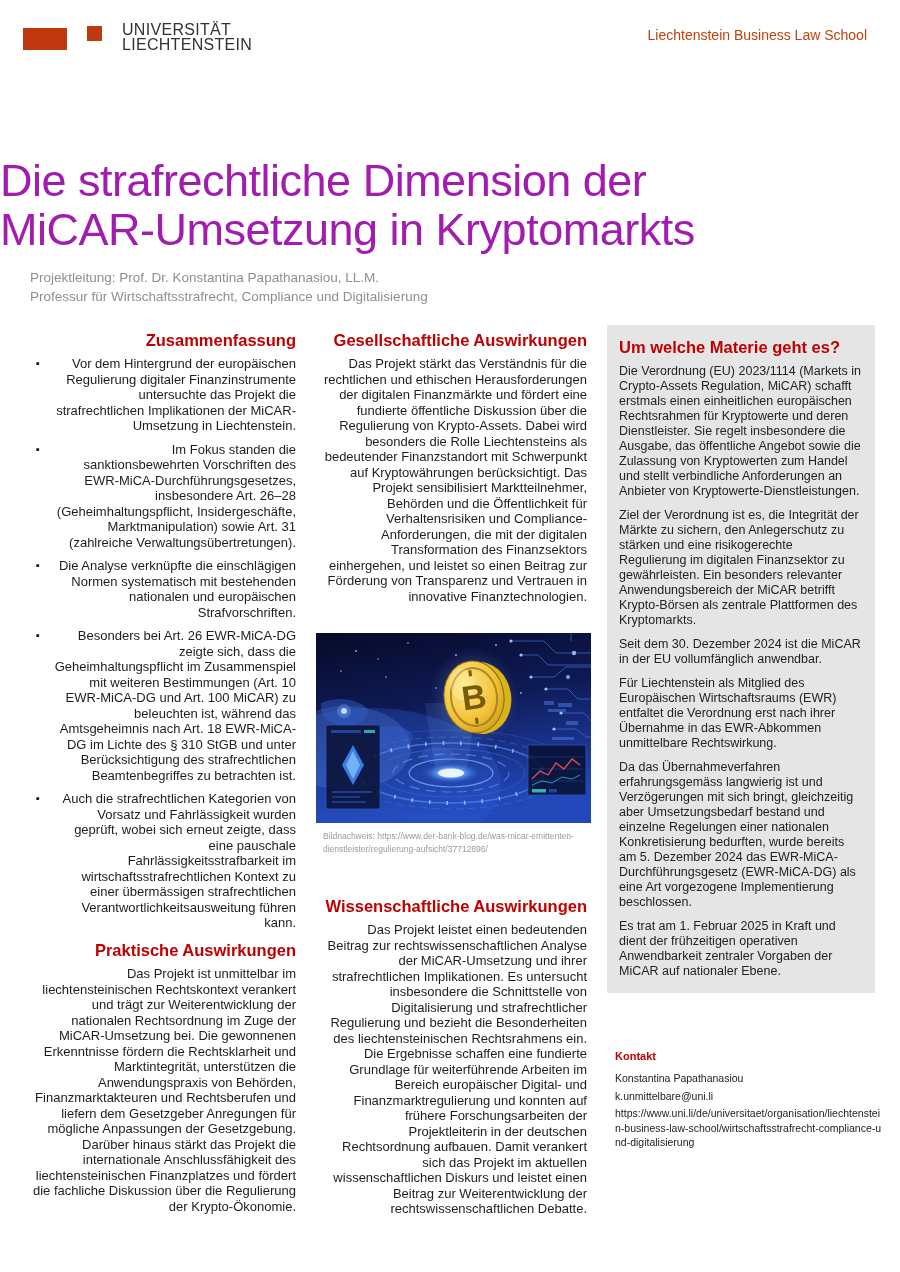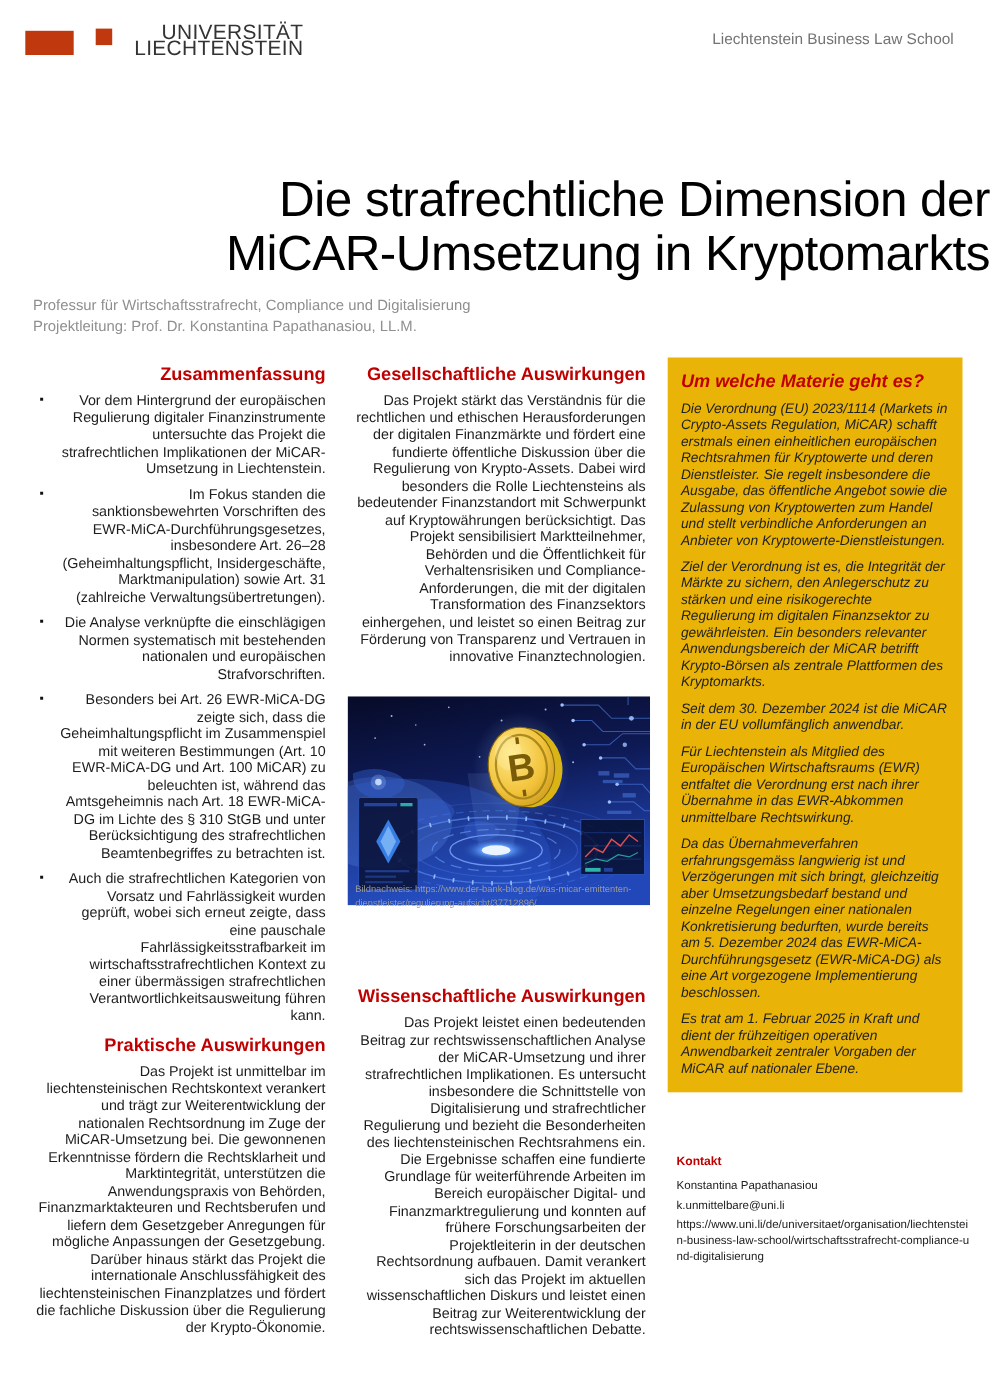--- a/index.html
+++ b/index.html
@@ -2,52 +2,52 @@
 <html><head>
 <meta charset="utf-8">
 <style>
   html,body{margin:0;padding:0;background:#ffffff;}
   .page{position:relative;width:900px;height:1272px;background:#ffffff;overflow:hidden;
         font-family:"Liberation Sans",sans-serif;color:#1c1c1c;}
 
   
   .logo-big{position:absolute;left:23px;top:28px;width:44px;height:22px;background:#c0390e;}
   .logo-small{position:absolute;left:87px;top:26px;width:15px;height:15px;background:#c0390e;}
-  .logo-text{position:absolute;left:122px;top:22px;font-size:19px;line-height:15px;
-             color:#333;letter-spacing:.3px;font-weight:400;text-align:right;}
+  .logo-text{position:absolute;left:122px;top:22px;font-size:16px;line-height:15px;
+             color:#333;letter-spacing:.3px;font-weight:400;}
   .logo-text span{display:block;}
-  .school{position:absolute;top:27px;right:33px;font-size:14px;color:#737373;}
-
-  
-  .title{position:absolute;left:0;right:0;top:156px;margin:0;text-align:right;
-         font-size:45px;line-height:49px;font-weight:400;color:#000000;letter-spacing:-.5px;padding-left:35px;}
+  .school{position:absolute;top:27px;right:33px;font-size:14px;color:#c2410c;}
+
+  
+  .title{position:absolute;left:0;right:0;top:156px;margin:0;text-align:left;
+         font-size:45px;line-height:49px;font-weight:400;color:#a21caf;letter-spacing:-.5px;}
   .title span{display:block;}
   .subtitle{position:absolute;left:30px;top:268px;font-size:13.5px;line-height:19px;color:#8f8f8f;}
 
   
   .sec{position:absolute;text-align:right;}
   .sec-h{color:#c00000;font-weight:700;font-size:16.5px;margin:0 0 6px 0;line-height:19px;}
   .body-p{margin:0;font-size:13px;line-height:15.5px;color:#1d1d1d;}
   .col1{left:30px;width:266px;}
   .col2{left:323px;width:264px;}
 
   ul.bullets{list-style:none;margin:2px 0 0 0;padding:0;}
   ul.bullets li{position:relative;padding-left:24px;margin-bottom:8px;
                 font-size:13px;line-height:15.5px;color:#1d1d1d;}
   ul.bullets li::before{content:"▪";position:absolute;left:6px;top:0;font-size:11px;color:#111;}
 
   
   .figure{position:absolute;left:316px;top:633px;width:275px;height:190px;}
   .figure svg{display:block;}
-  .caption{position:absolute;left:323px;top:802px;width:252px;font-size:8.5px;
+  .caption{position:absolute;left:323px;top:830px;width:252px;font-size:8.5px;
            line-height:13px;color:#9a9a9a;}
 
   
   .graybox{position:absolute;left:607px;top:325px;width:268px;box-sizing:border-box;
-           background:#eab308;padding:13px 12px 5px 12px;font-style:italic;}
+           background:#e5e5e5;padding:13px 12px 5px 12px;}
   .graybox .sec-h{margin-bottom:7px;}
   .graybox p{margin:0 0 9px 0;font-size:12.5px;line-height:15px;color:#222;}
 
   
   .kontakt{position:absolute;left:615px;top:1050px;width:268px;}
   .kontakt-h{color:#c00000;font-size:11px;font-weight:700;margin:0 0 9px 0;}
   .kontakt-line{font-size:10.5px;line-height:14.5px;color:#222;margin-bottom:3px;
                 word-break:break-all;}
 </style>
 </head>
@@ -61,22 +61,22 @@
     <span>UNIVERSITÄT</span>
     <span>LIECHTENSTEIN</span>
   </div>
   <div class="school">Liechtenstein Business Law School</div>
 
   <h1 class="title">
     <span>Die strafrechtliche Dimension der</span>
     <span>MiCAR-Umsetzung in Kryptomarkts</span>
   </h1>
   <div class="subtitle">
+    <div>Projektleitung: Prof. Dr. Konstantina Papathanasiou, LL.M.</div>
     <div>Professur für Wirtschaftsstrafrecht, Compliance und Digitalisierung</div>
-    <div>Projektleitung: Prof. Dr. Konstantina Papathanasiou, LL.M.</div>
   </div>
 
   <div class="sec col1" style="top:331px;">
     <h2 class="sec-h">Zusammenfassung</h2>
     <ul class="bullets">
       <li>Vor dem Hintergrund der europäischen Regulierung digitaler Finanzinstrumente untersuchte das Projekt die strafrechtlichen Implikationen der MiCAR-Umsetzung in Liechtenstein.</li>
       <li>Im Fokus standen die sanktionsbewehrten Vorschriften des EWR-MiCA-Durchführungsgesetzes, insbesondere Art. 26–28 (Geheimhaltungspflicht, Insidergeschäfte, Marktmanipulation) sowie Art. 31 (zahlreiche Verwaltungsübertretungen).</li>
       <li>Die Analyse verknüpfte die einschlägigen Normen systematisch mit bestehenden nationalen und europäischen Strafvorschriften.</li>
       <li>Besonders bei Art. 26 EWR-MiCA-DG zeigte sich, dass die Geheimhaltungspflicht im Zusammenspiel mit weiteren Bestimmungen (Art. 10 EWR-MiCA-DG und Art. 100 MiCAR) zu beleuchten ist, während das Amtsgeheimnis nach Art. 18 EWR-MiCA-DG im Lichte des § 310 StGB und unter Berücksichtigung des strafrechtlichen Beamtenbegriffes zu betrachten ist.</li>
       <li>Auch die strafrechtlichen Kategorien von Vorsatz und Fahrlässigkeit wurden geprüft, wobei sich erneut zeigte, dass eine pauschale Fahrlässigkeitsstrafbarkeit im wirtschaftsstrafrechtlichen Kontext zu einer übermässigen strafrechtlichen Verantwortlichkeitsausweitung führen kann.</li>

